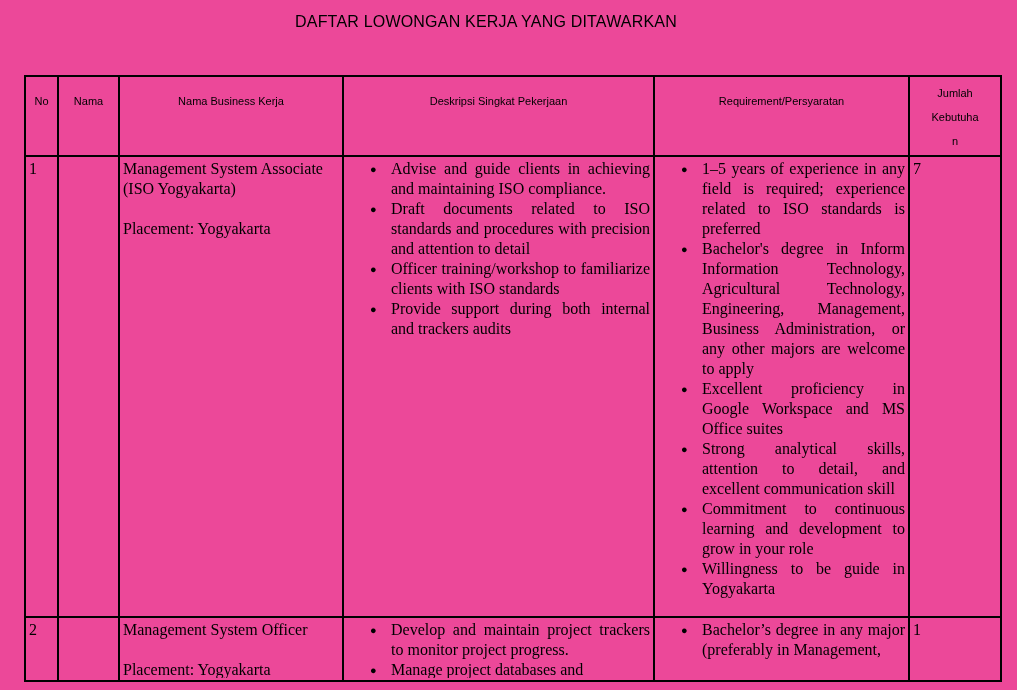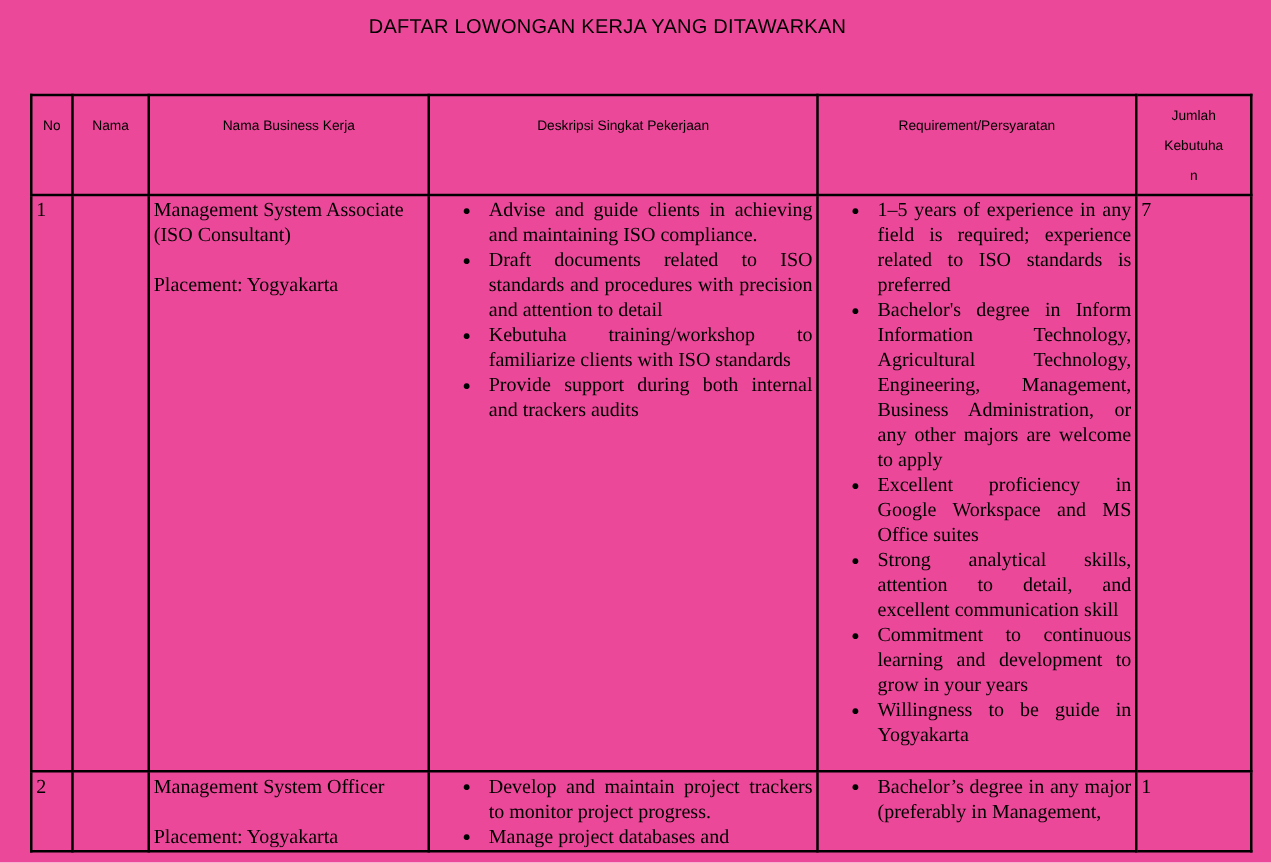--- a/index.html
+++ b/index.html
@@ -94,35 +94,35 @@
         <th class="jumlah">Jumlah
 Kebutuha
 n</th>
       </tr>
     </thead>
     <tbody>
       <tr class="row-1">
         <td>1</td>
         <td></td>
         <td>
-          <div>Management System Associate (ISO Consultant)</div>
+          <div>Management System Associate (ISO Yogyakarta)</div>
           <div class="placement">Placement: Yogyakarta</div>
         </td>
         <td>
           <div class="bi">
               <span class="bu">●</span>
               <span class="bt">Advise and guide clients in achieving and maintaining ISO compliance.</span>
             </div>
           <div class="bi">
               <span class="bu">●</span>
               <span class="bt">Draft documents related to ISO standards and procedures with precision and attention to detail</span>
             </div>
           <div class="bi">
               <span class="bu">●</span>
-              <span class="bt">Kebutuha training/workshop to familiarize clients with ISO standards</span>
+              <span class="bt">Officer training/workshop to familiarize clients with ISO standards</span>
             </div>
           <div class="bi">
               <span class="bu">●</span>
               <span class="bt">Provide support during both internal and trackers audits</span>
             </div>
         </td>
         <td>
           <div class="bi">
               <span class="bu">●</span>
               <span class="bt">1–5 years of experience in any field is required; experience related to ISO standards is preferred</span>
@@ -134,21 +134,21 @@
           <div class="bi">
               <span class="bu">●</span>
               <span class="bt">Excellent proficiency in Google Workspace and MS Office suites</span>
             </div>
           <div class="bi">
               <span class="bu">●</span>
               <span class="bt">Strong analytical skills, attention to detail, and excellent communication skill</span>
             </div>
           <div class="bi">
               <span class="bu">●</span>
-              <span class="bt">Commitment to continuous learning and development to grow in your years</span>
+              <span class="bt">Commitment to continuous learning and development to grow in your role</span>
             </div>
           <div class="bi">
               <span class="bu">●</span>
               <span class="bt">Willingness to be guide in Yogyakarta</span>
             </div>
         </td>
         <td><span>7</span></td>
       </tr>
 
       <tr class="row-2">

